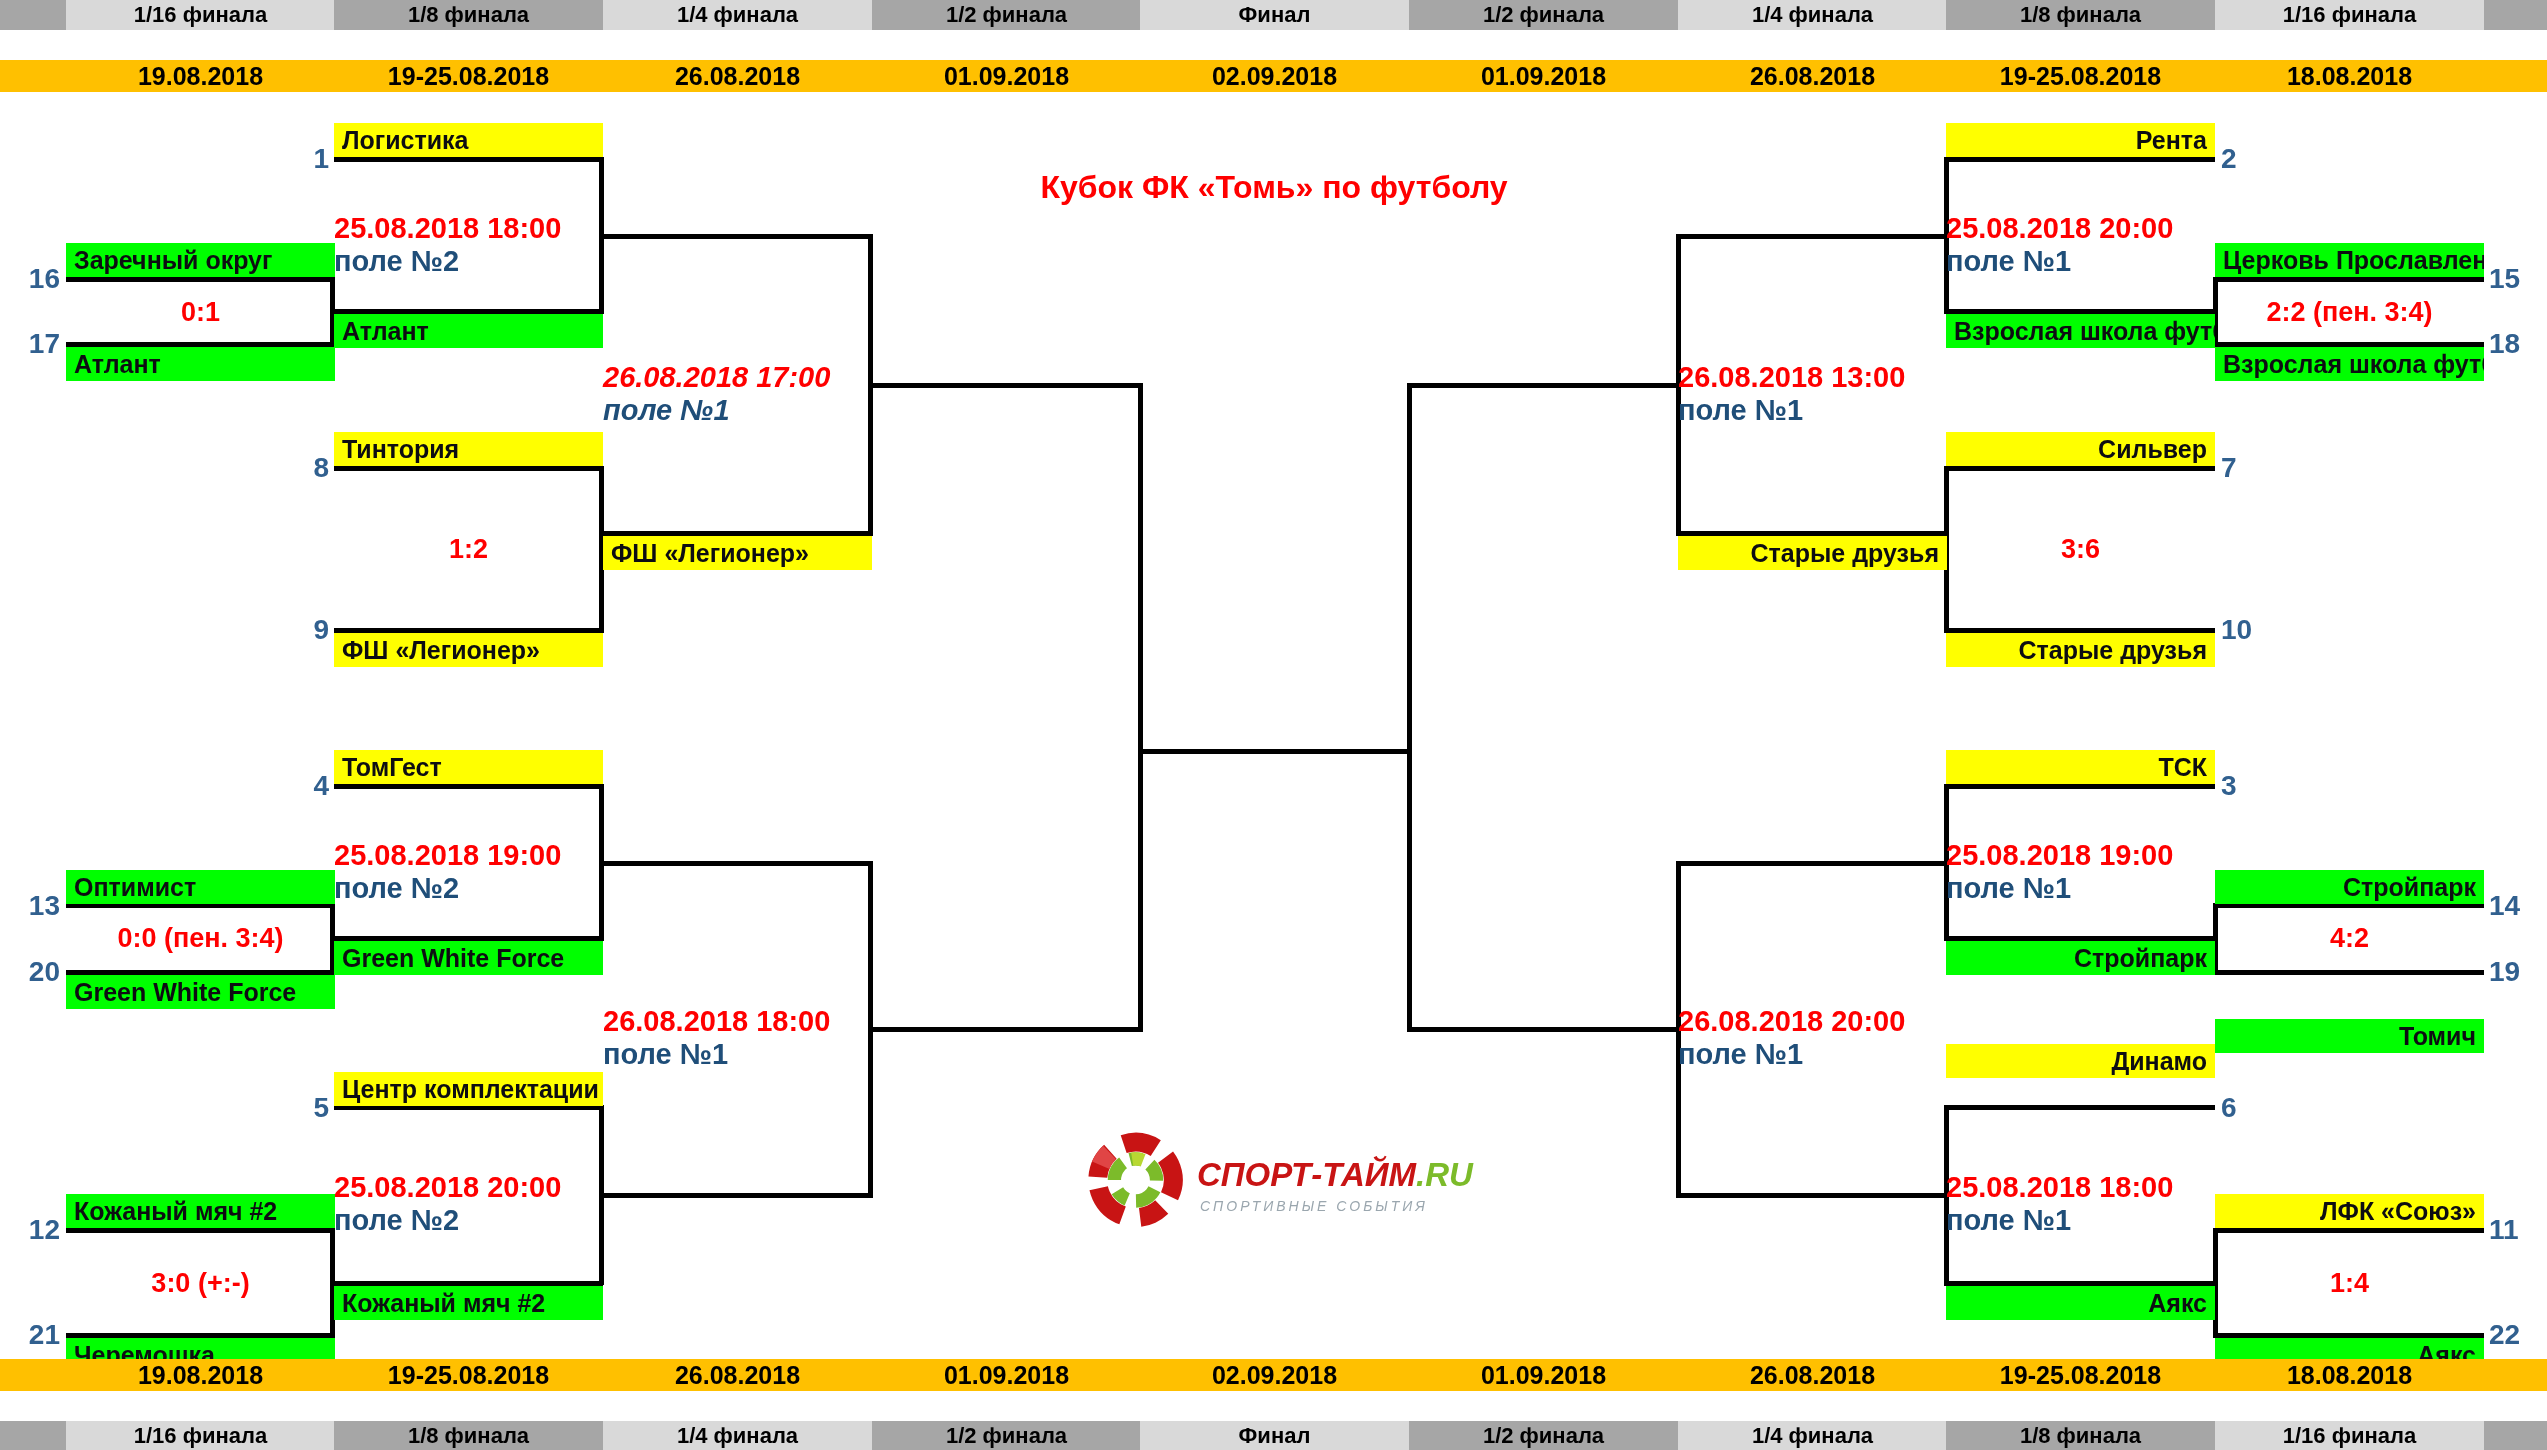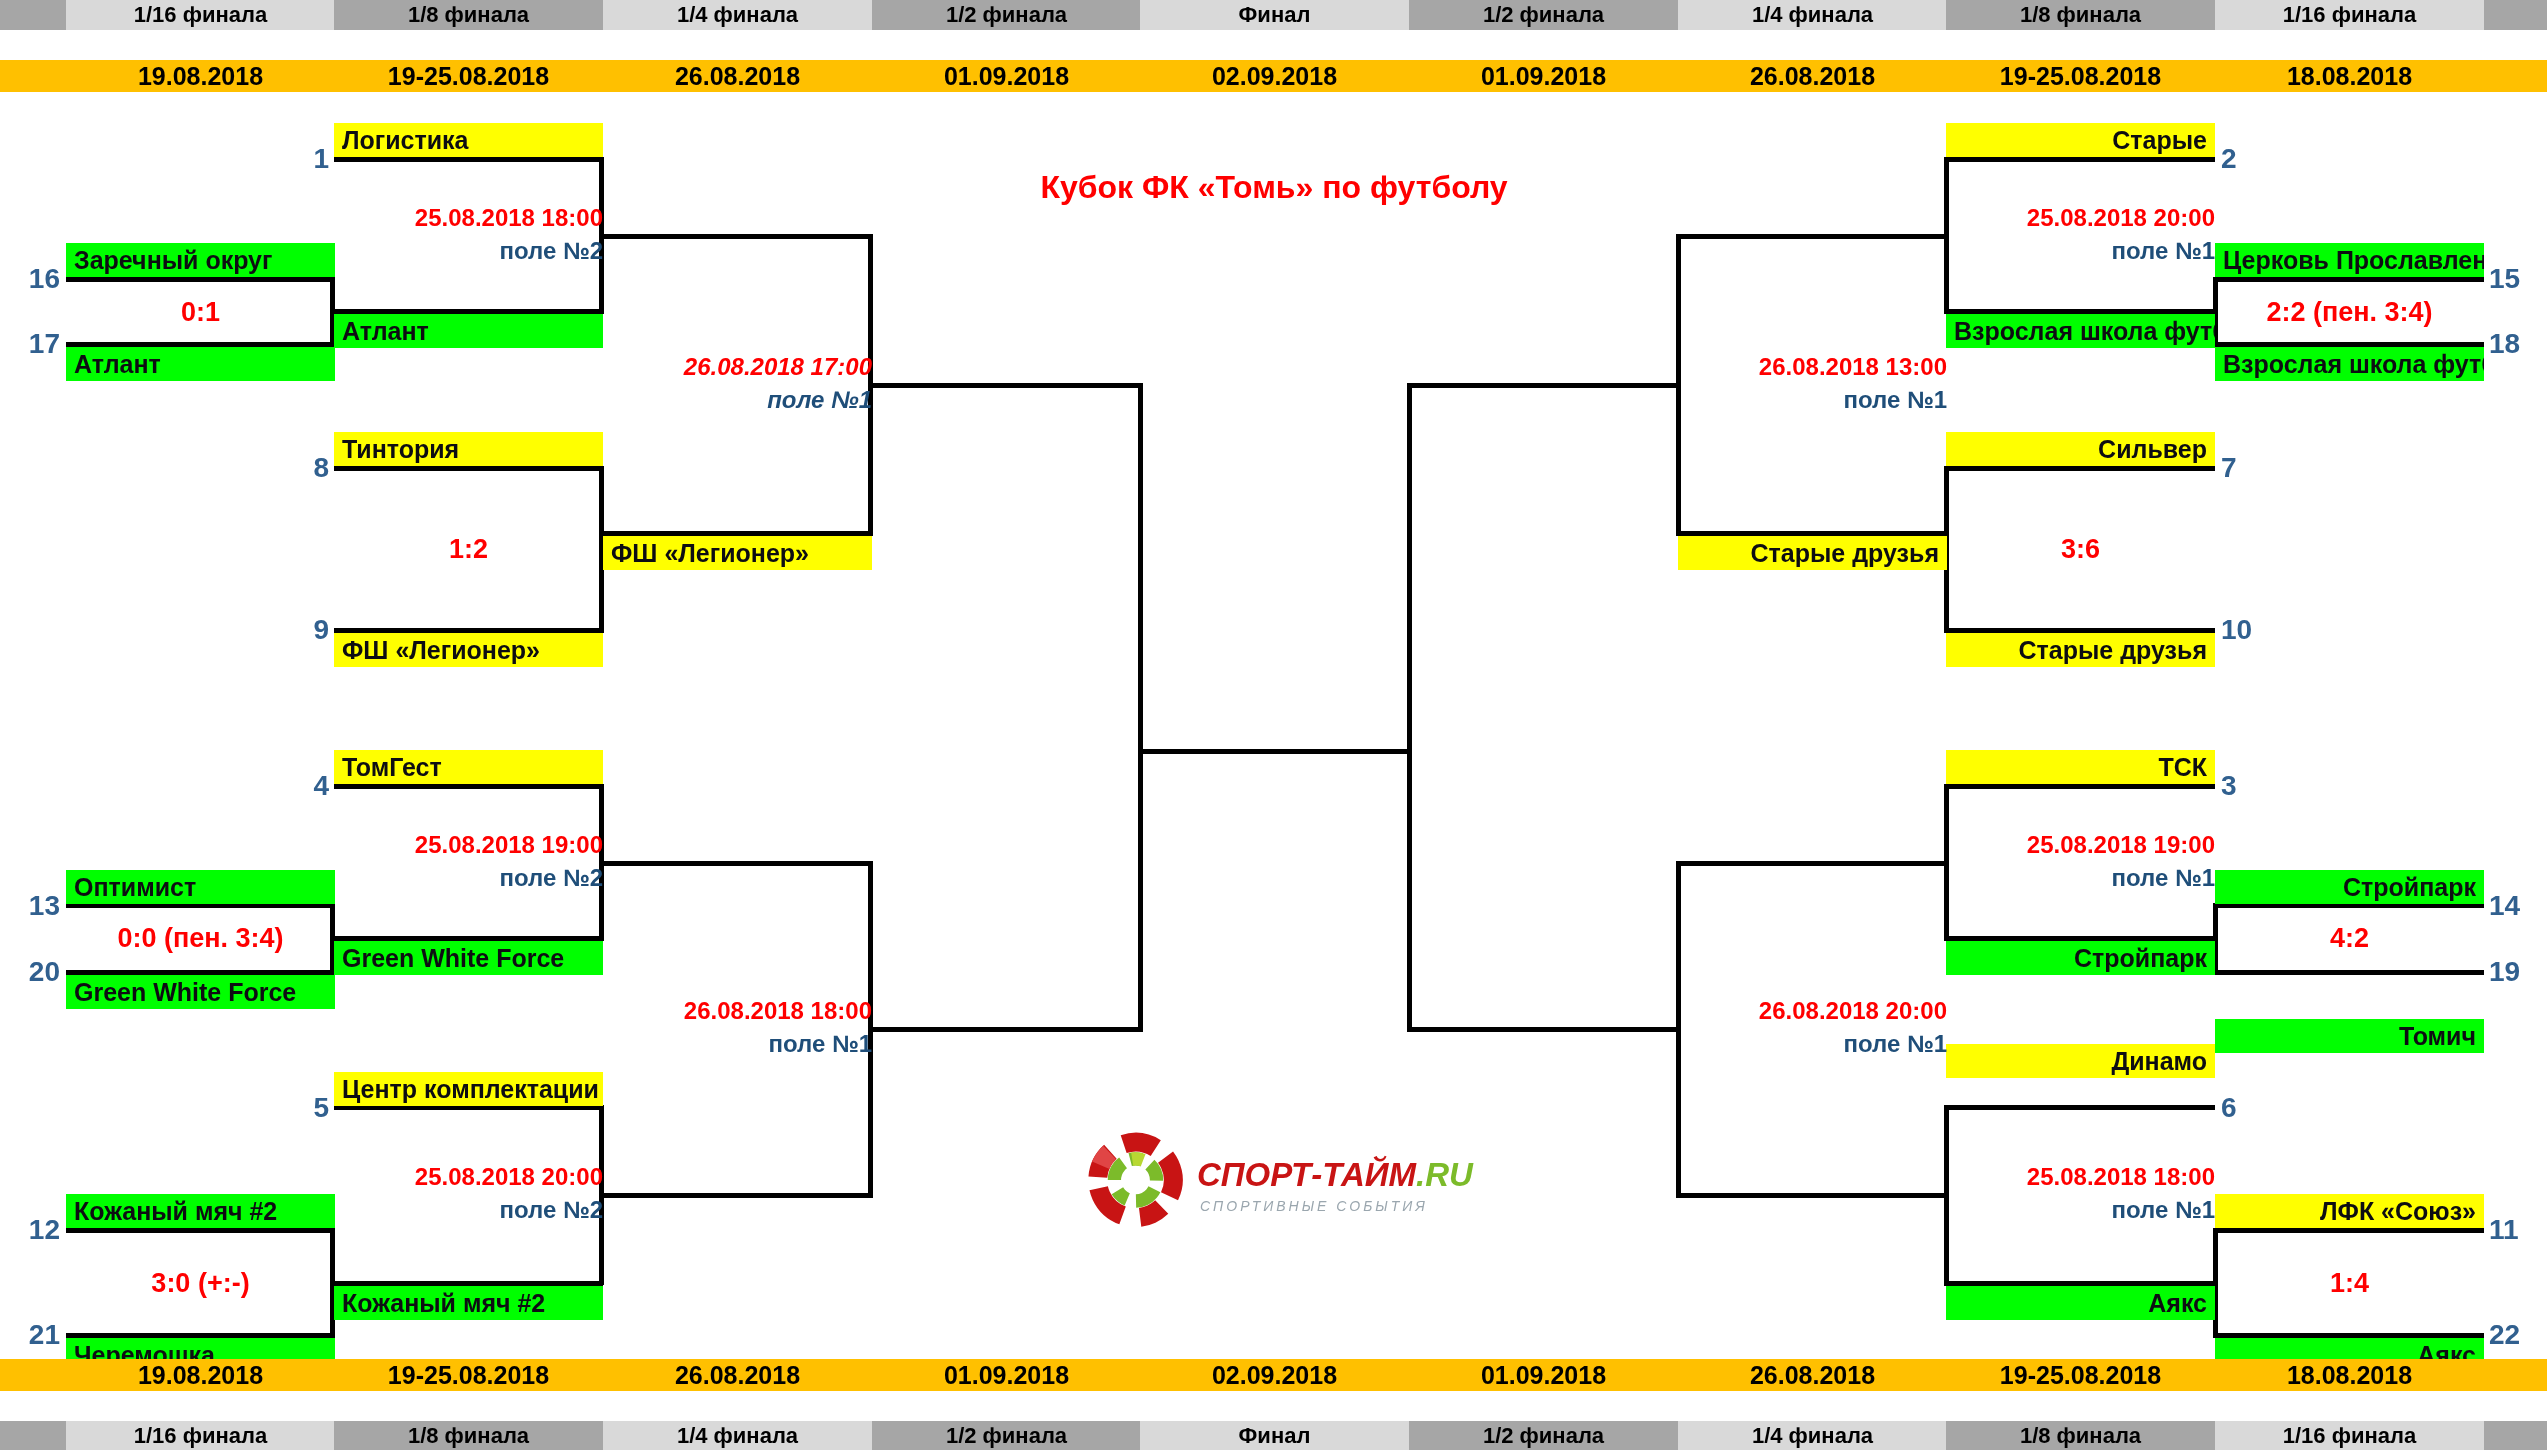--- a/index.html
+++ b/index.html
@@ -15,21 +15,21 @@
          font-size:25px;color:#000;}
   .ln{position:absolute;background:#000;}
   .team{position:absolute;width:269px;height:34px;line-height:34px;font-size:25px;
         color:#0d0d12;padding:0 8px;box-sizing:border-box;white-space:nowrap;overflow:hidden;}
   .team.y{background:#FFFF00;}
   .team.g{background:#00FF00;}
   .team.ra{text-align:right;}
   .seed{position:absolute;width:60px;line-height:32px;font-size:28px;color:#31608F;}
   .seed.ra{text-align:right;}
   .score{position:absolute;width:269px;line-height:32px;text-align:center;font-size:27px;color:#FF0000;}
-  .info{position:absolute;width:269px;text-align:right;line-height:33px;font-size:24px;}
+  .info{position:absolute;width:269px;text-align:left;line-height:33px;font-size:29px;margin-top:11px;}
   .info .dt{color:#FF0000;display:block;}
   .info .fld{color:#1F4E79;display:block;}
   #title{position:absolute;left:876px;top:169px;width:796px;text-align:center;
          font-size:32px;color:#FF0000;}
   #logo{position:absolute;left:1080px;top:1122px;width:428px;height:129px;}
   #logo svg{position:absolute;left:0;top:0;}
   #logo .lname{position:absolute;left:117px;top:34px;font-size:33px;font-style:italic;
                color:#C81414;white-space:nowrap;}
   #logo .lname .tld{color:#7CBB2A;}
   #logo .lsub{position:absolute;left:120px;top:76px;font-size:14px;font-style:italic;
@@ -137,21 +137,21 @@
   <div class="team y" style="left:603px;top:536px;">ФШ «Легионер»</div>
   <div class="team y" style="left:334px;top:750px;">ТомГест</div>
   <div class="team g" style="left:66px;top:870px;">Оптимист</div>
   <div class="team g" style="left:66px;top:975px;">Green White Force</div>
   <div class="team g" style="left:334px;top:941px;">Green White Force</div>
   <div class="team y" style="left:334px;top:1072px;">Центр комплектации</div>
   <div class="team g" style="left:66px;top:1194px;">Кожаный мяч #2</div>
   <div class="team g" style="left:66px;top:1338px;">Черемошка</div>
   <div class="team g" style="left:334px;top:1286px;">Кожаный мяч #2</div>
 
-  <div class="team y ra" style="left:1946px;top:123px;">Старые</div>
+  <div class="team y ra" style="left:1946px;top:123px;">Рента</div>
   <div class="team g ra" style="left:2215px;top:243px;">Церковь Прославления</div>
   <div class="team g ra" style="left:2215px;top:347px;">Взрослая школа футбола</div>
   <div class="team g ra" style="left:1946px;top:314px;">Взрослая школа футбола</div>
   <div class="team y ra" style="left:1946px;top:432px;">Сильвер</div>
   <div class="team y ra" style="left:1946px;top:633px;">Старые друзья</div>
   <div class="team y ra" style="left:1678px;top:536px;">Старые друзья</div>
   <div class="team y ra" style="left:1946px;top:750px;">ТСК</div>
   <div class="team g ra" style="left:2215px;top:870px;">Стройпарк</div>
   <div class="team g ra" style="left:2215px;top:975px;margin-top:44px;">Томич</div>
   <div class="team g ra" style="left:1946px;top:941px;">Стройпарк</div>

